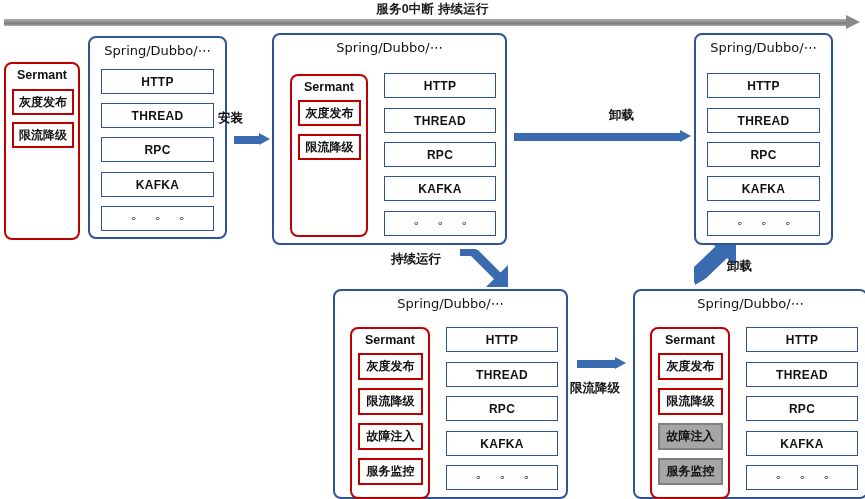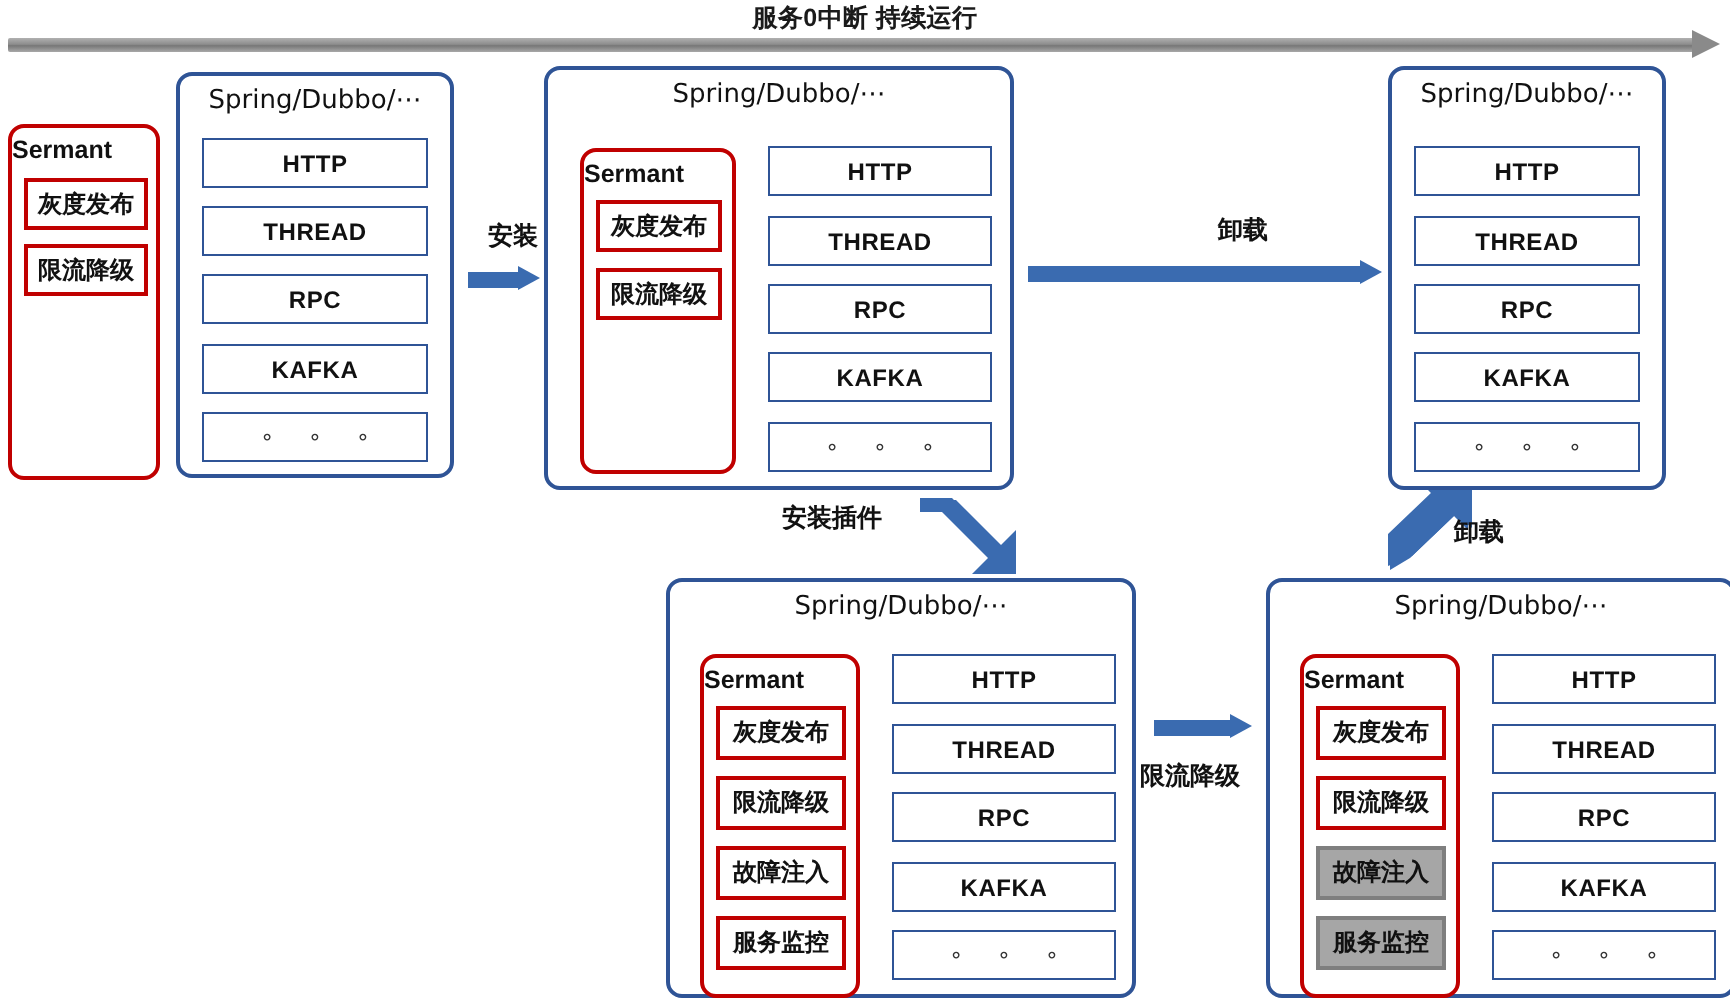--- a/index.html
+++ b/index.html
@@ -47,21 +47,21 @@
     font-family:"DejaVu Sans","Liberation Sans",sans-serif;
     white-space:nowrap;
   }
   .sermant{
     border:2px solid #c00000;
     border-radius:8px;
     background:#ffffff;
   }
   .sermant-title{
     position:absolute;left:0;right:0;top:4px;
-    text-align:left;
+    text-align:center;
     font-size:12.5px;font-weight:bold;color:#111;
     white-space:nowrap;
   }
   .plugin{
     border:2px solid #c00000;
     background:#ffffff;
     display:flex;align-items:center;justify-content:center;
     font-size:12px;color:#111;font-weight:bold;
     font-family:"DejaVu Sans","Liberation Sans",sans-serif;
     white-space:nowrap;
@@ -130,21 +130,21 @@
 
   <div class="abs frame" style="left:88px;top:36px;width:139px;height:203px;">
     <div class="frame-title">Spring/Dubbo/⋯</div>
     <div class="abs mod" style="left:11px;top:31px;width:113px;height:25px;">HTTP</div>
     <div class="abs mod" style="left:11px;top:65px;width:113px;height:25px;">THREAD</div>
     <div class="abs mod" style="left:11px;top:99px;width:113px;height:25px;">RPC</div>
     <div class="abs mod" style="left:11px;top:134px;width:113px;height:25px;">KAFKA</div>
     <div class="abs mod dots" style="left:11px;top:168px;width:113px;height:25px;">∘  ∘  ∘</div>
   </div>
 
-  <div class="abs arrow-label" style="left:244px;top:110px;">安装</div>
+  <div class="abs arrow-label" style="left:218px;top:110px;">安装</div>
   <div class="abs h-arrow" style="left:234px;top:133px;width:36px;">
     <div class="shaft" style="width:26px;"></div>
     <div class="head" style="left:25px;"></div>
   </div>
 
   <div class="abs frame" style="left:272px;top:33px;width:235px;height:212px;">
     <div class="frame-title">Spring/Dubbo/⋯</div>
 
     <div class="abs sermant" style="left:16px;top:39px;width:78px;height:163px;">
       <div class="sermant-title">Sermant</div>
@@ -167,21 +167,21 @@
 
   <div class="abs frame" style="left:694px;top:33px;width:139px;height:212px;">
     <div class="frame-title">Spring/Dubbo/⋯</div>
     <div class="abs mod" style="left:11px;top:38px;width:113px;height:25px;">HTTP</div>
     <div class="abs mod" style="left:11px;top:73px;width:113px;height:25px;">THREAD</div>
     <div class="abs mod" style="left:11px;top:107px;width:113px;height:25px;">RPC</div>
     <div class="abs mod" style="left:11px;top:141px;width:113px;height:25px;">KAFKA</div>
     <div class="abs mod dots" style="left:11px;top:176px;width:113px;height:25px;">∘  ∘  ∘</div>
   </div>
 
-  <div class="abs arrow-label" style="left:391px;top:251px;">安装插件</div>
+  <div class="abs arrow-label" style="left:391px;top:251px;">持续运行</div>
   <svg class="diag" style="left:456px;top:247px;" width="56" height="42" viewBox="0 0 56 42">
     <polygon points="6,3 22,3 45,26 52,19 52,39 32,39 39,32 16,9 6,9" fill="#3a6bb0"></polygon>
     <polygon points="4,2 20,2 44,26 52,18 52,40 30,40 38,32 15,9 4,9" fill="#3a6bb0"></polygon>
   </svg>
 
   <div class="abs frame" style="left:333px;top:289px;width:235px;height:210px;">
     <div class="frame-title">Spring/Dubbo/⋯</div>
 
     <div class="abs sermant" style="left:15px;top:36px;width:80px;height:172px;">
       <div class="sermant-title">Sermant</div>

